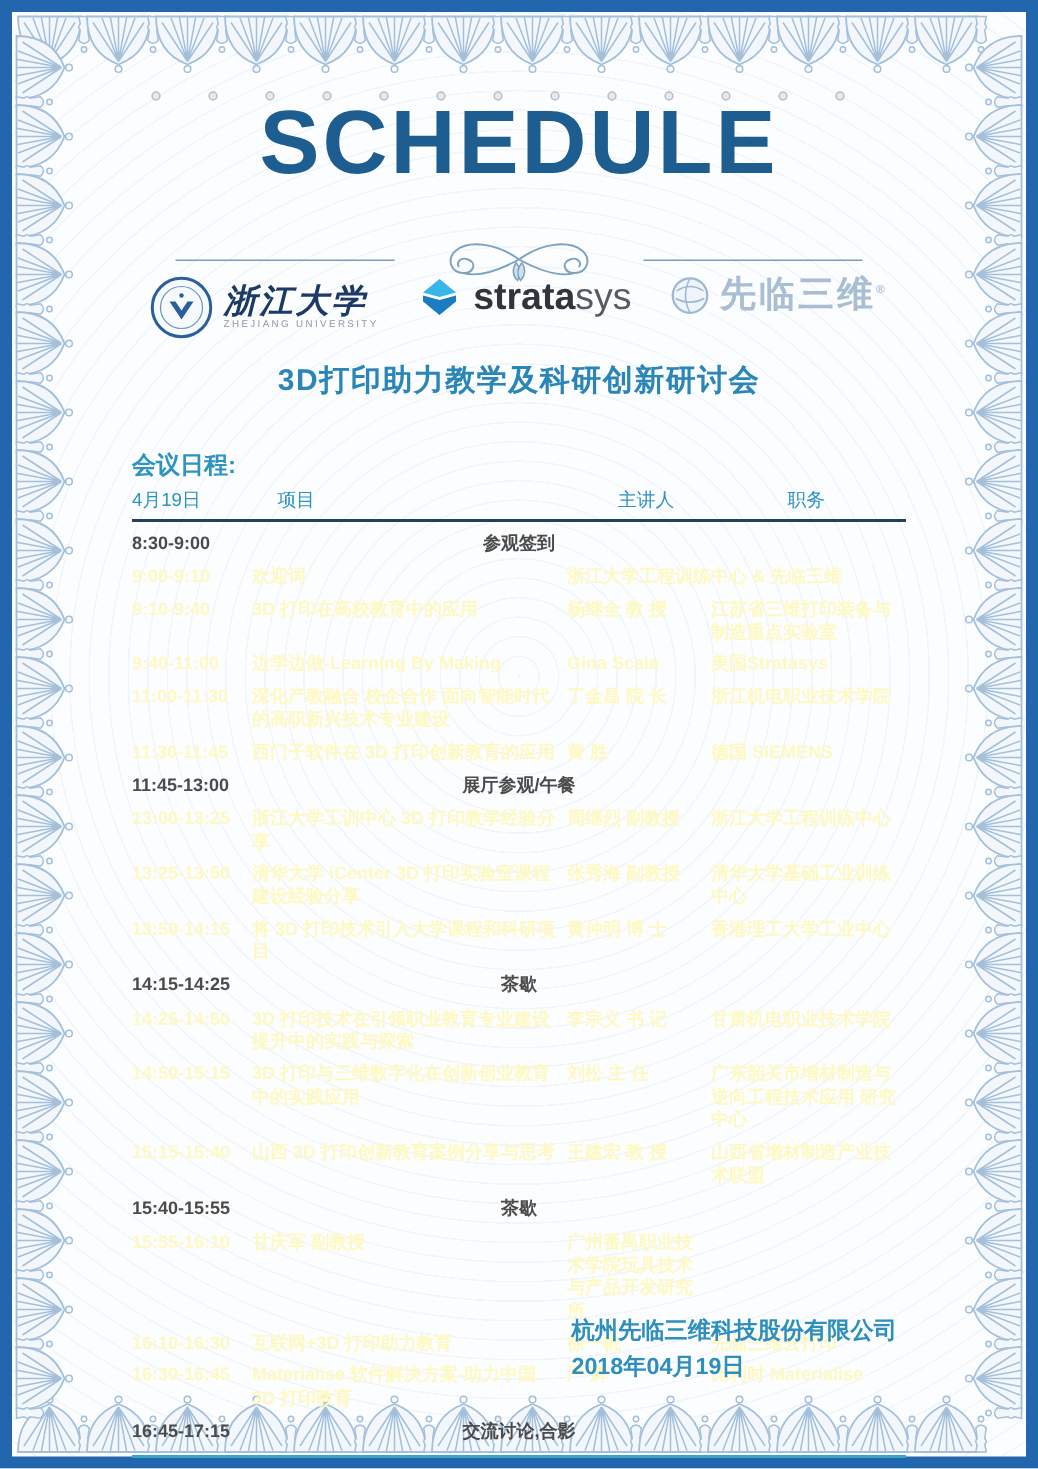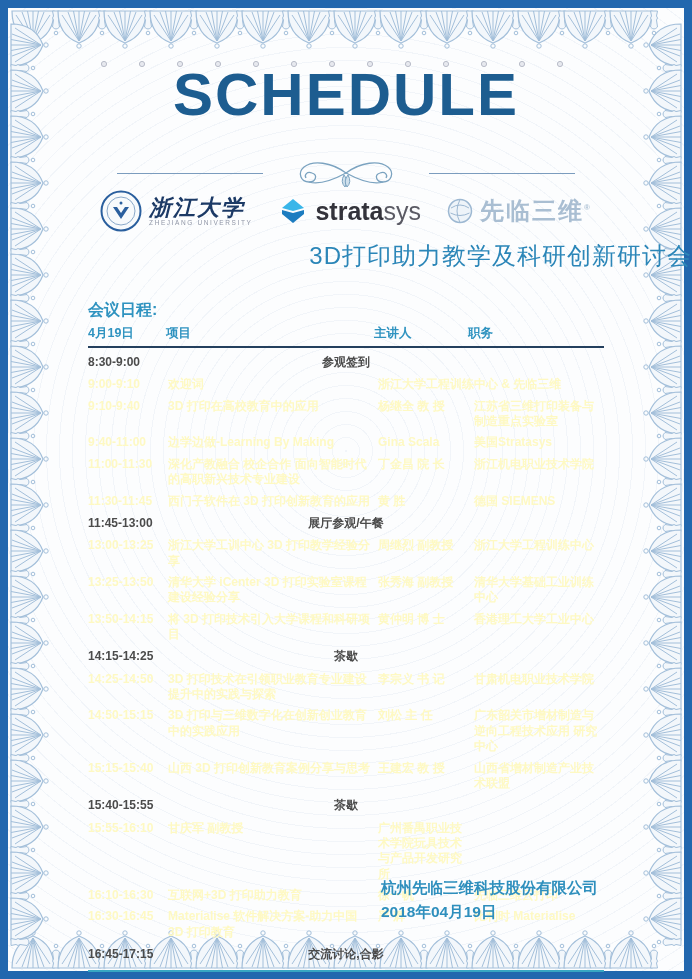--- a/index.html
+++ b/index.html
@@ -11,40 +11,40 @@
     pointer-events:none;}
   .lace{position:absolute;inset:0;width:692px;height:979px;pointer-events:none;}
 
   .schedule-title{position:absolute;top:60px;left:0;width:100%;text-align:center;
     font-size:60px;font-weight:700;color:#1d5d90;letter-spacing:2px;}
 
   .divider{position:absolute;top:156px;left:0;width:100%;display:flex;align-items:center;justify-content:center;gap:8px;}
   .divider .line{width:146px;height:1px;background:#7b9cbe;}
 
   .logos-row{position:absolute;top:184px;left:0;width:100%;height:54px;
-    display:flex;align-items:center;justify-content:center;gap:26px;}
+    display:flex;align-items:flex-start;justify-content:center;gap:26px;}
   .logo{display:flex;align-items:center;gap:7px;}
   .zju-text{display:flex;flex-direction:column;line-height:1;}
   .zju-zh{font-family:"DejaVu Serif",serif;font-style:italic;font-weight:700;font-size:22px;color:#1c3a66;letter-spacing:2px;}
   .zju-en{font-size:6.5px;letter-spacing:1.6px;color:#9096a6;margin-top:2px;}
   .strata-word{font-size:25px;line-height:1;}
   .strata-b{font-weight:700;color:#33333b;}
   .strata-l{font-weight:400;color:#5a5a64;}
   .shining-word{font-size:24px;font-weight:700;color:#a9bed2;letter-spacing:2px;line-height:1;}
   .shining-word sup{font-size:8px;color:#a9bed2;}
 
-  .event-title{position:absolute;top:240px;left:0;width:100%;text-align:right;
-    font-size:24px;font-weight:400;color:#2b86b8;letter-spacing:1px;}
+  .event-title{position:absolute;top:240px;left:0;width:100%;text-align:center;
+    font-size:20px;font-weight:700;color:#2b86b8;letter-spacing:1px;}
   .agenda-title{position:absolute;top:263px;left:0;width:100%;text-align:center;
     font-size:25px;font-weight:700;color:#2b86b8;letter-spacing:2px;}
 
   .table-wrap{position:absolute;left:88px;top:300px;width:516px;}
   .agenda-label{color:#2f93c0;font-weight:700;font-size:16px;margin-bottom:2px;}
-  .thead{display:grid;grid-template-columns:76px 206px 92px 1fr;column-gap:2px;
-    color:#2f93c0;font-weight:700;font-size:12.5px;padding:2px 0 4px;}
+  .thead{display:grid;grid-template-columns:76px 206px 92px 1fr;column-gap:21px;
+    color:#2f93c0;font-weight:400;font-size:12.5px;padding:2px 0 4px;}
   .dark-rule{height:2px;background:#24405e;margin:0 0 3px;}
 
   .row{display:grid;grid-template-columns:76px 206px 92px 1fr;column-gap:4px;
     padding:3px 0;color:#fef9c3;font-weight:700;font-size:12px;line-height:1.28;}
   .row .wide{grid-column:3 / 5;}
   .span-row{position:relative;text-align:center;padding:4px 0;
     color:#4b4b4b;font-weight:600;font-size:12px;line-height:1.28;}
   .span-row .time{position:absolute;left:0;top:4px;}
   .banquet-row{text-align:center;padding:4px 0;color:#4b4b4b;font-weight:600;font-size:12px;}
   .teal-rule{height:2px;background:#38a6c2;margin:3px 0;}

